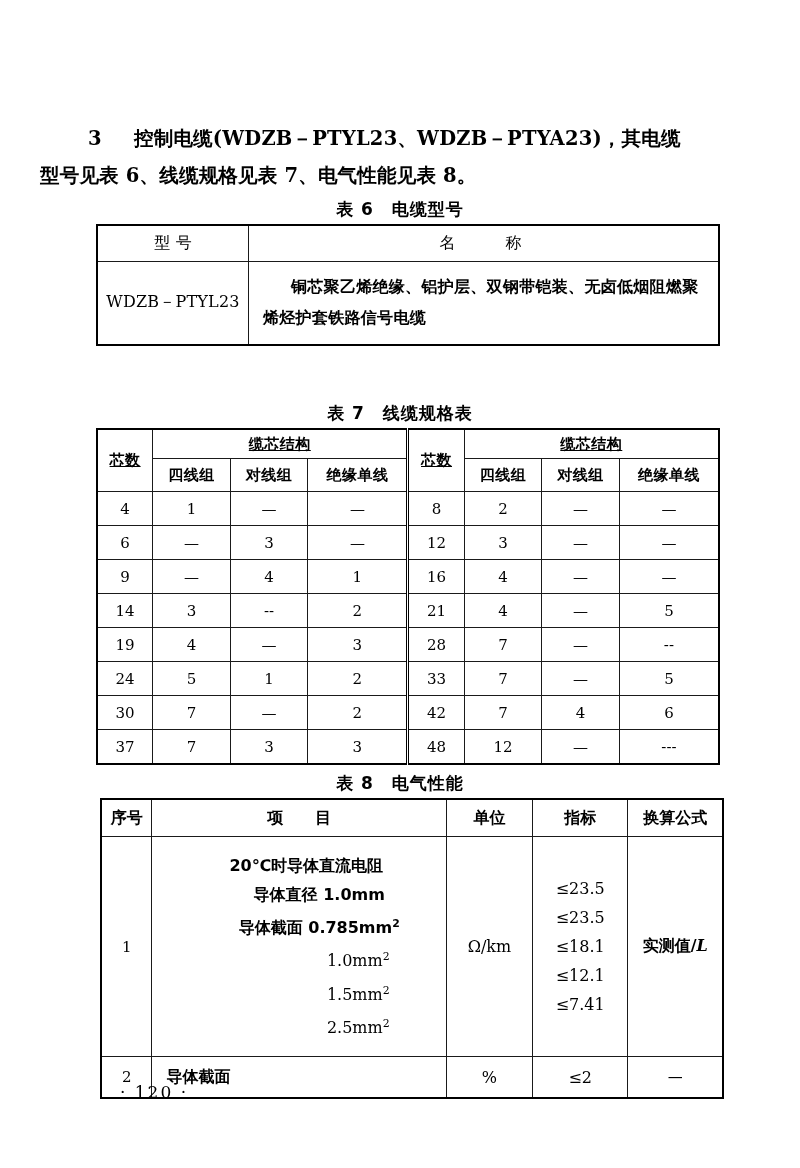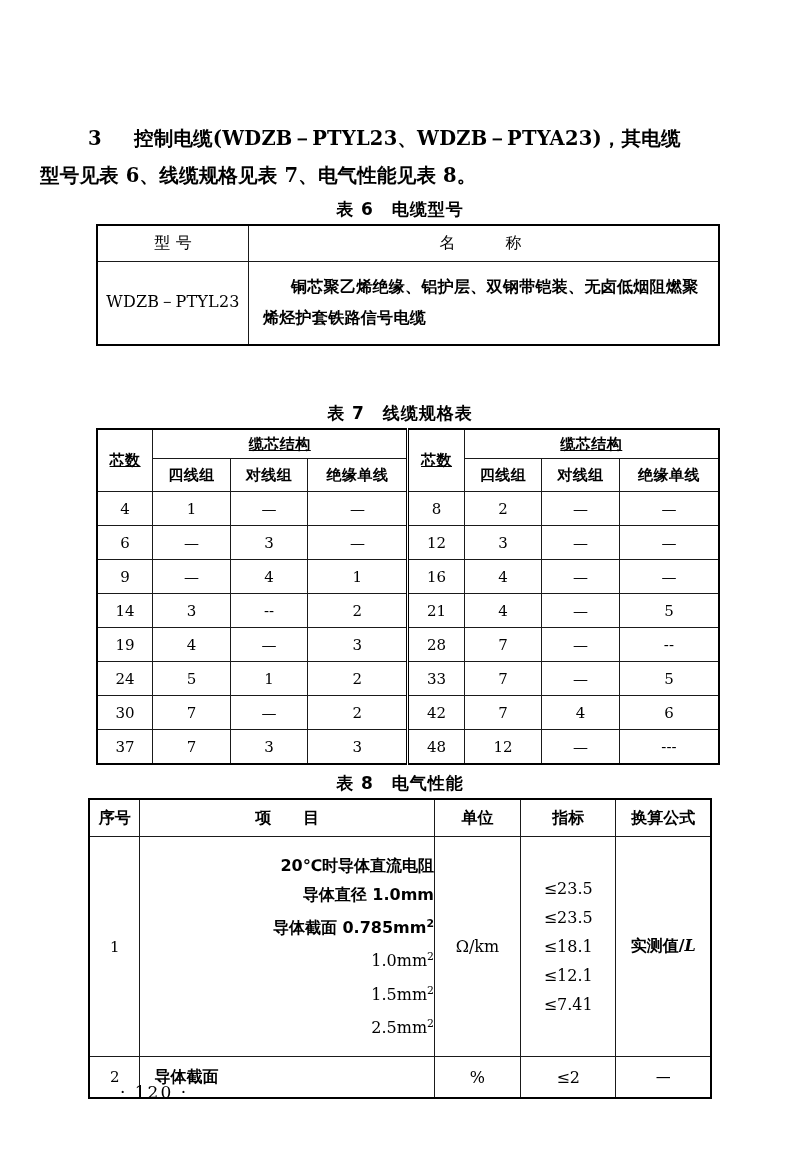--- a/index.html
+++ b/index.html
@@ -129,37 +129,37 @@
     width: 55px;
     font-family: "DejaVu Serif", "Liberation Serif", serif;
   }
   #t7 .c4 { width: 78px; font-family: "DejaVu Serif", "Liberation Serif", serif;}
   #t7 .cp { width: 78px; font-family: "DejaVu Serif", "Liberation Serif", serif;}
   #t7 .cs { width: 100px; font-family: "DejaVu Serif", "Liberation Serif", serif;}
   #t7 .mid-l { border-right: 3px double #000; }
 
   
   #t8 {
-    left: 88px;
+    left: 100px;
     top: 798px;
     width: 624px;
     font-size: 15px;
   }
   #t8 .hd td {
     height: 36px;
     font-weight: bold;
     font-size: 16px;
   }
   #t8 .c-seq  { width: 52px; }
   #t8 .c-item { width: 288px; }
   #t8 .c-unit { width: 88px; }
   #t8 .c-ind  { width: 98px; }
   #t8 .c-form { width: 98px; }
   #t8 .itemcell {
-    text-align: right;
+    text-align: center;
     vertical-align: top;
     padding: 14px 0 14px 14px;
     line-height: 29px;
     font-size: 16px;
   }
   #t8 .itemcell .l1 { font-weight: bold; }
   #t8 .itemcell .l2 { font-weight: bold; padding-left: 26px; }
   #t8 .itemcell .l3 { font-weight: bold; padding-left: 26px; }
   #t8 .itemcell .l4 { padding-left: 104px; font-family: "DejaVu Serif","Liberation Serif",serif;}
   #t8 .indcell {

